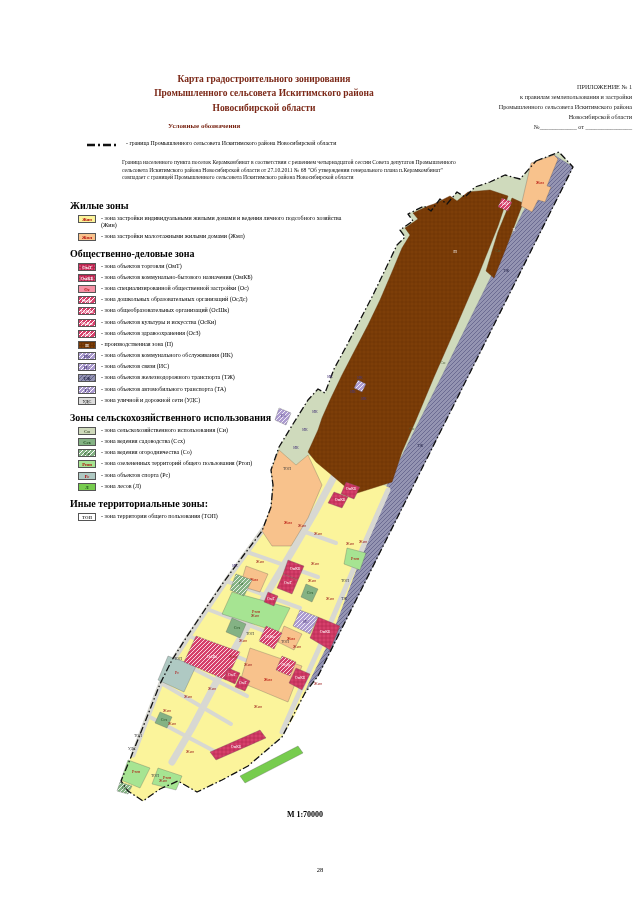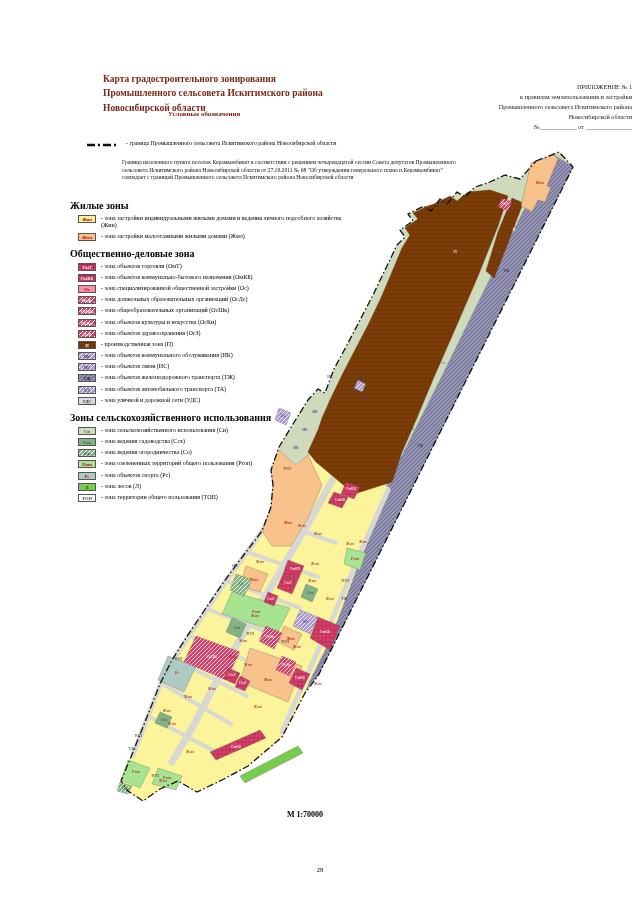--- a/index.html
+++ b/index.html
@@ -4,29 +4,29 @@
 <style>
   html,body { margin:0; padding:0; background:#888; }
   .page {
     position:relative; width:640px; height:905px; margin:0 auto;
     background:#ffffff; overflow:hidden;
     font-family:"Liberation Serif", serif; color:#000;
   }
   #map-svg { position:absolute; left:0; top:0; z-index:1; }
   .hdr-title {
     position:absolute; top:72px; left:103px; width:322px; z-index:2;
-    font-weight:bold; font-size:9.5px; line-height:1.5;
+    text-align:center; font-weight:bold; font-size:9.5px; line-height:1.5;
     color:#7b2817;
   }
   .appendix {
     position:absolute; top:82px; left:388px; width:244px; z-index:2;
     text-align:right; font-size:6.2px; line-height:1.6; color:#1a1a1a;
   }
   .legend-head {
-    position:absolute; top:110px; left:168px; z-index:2;
+    position:absolute; top:122px; left:168px; z-index:2;
     font-size:7px; font-weight:bold; color:#7b2817;
   }
   .boundary-row {
     position:absolute; top:140px; left:86px; width:280px; z-index:2;
     display:flex; gap:6px; font-size:5.8px; line-height:1.25;
   }
   .boundary-sym { flex:none; width:34px; height:8px; margin-top:1px; }
   .boundary-note {
     position:absolute; top:159px; left:122px; width:336px; z-index:2;
     font-size:5.6px; line-height:1.35; color:#111;
@@ -347,20 +347,21 @@
         <div class="lrow">
           <span class="swatch" style="background-color:#afc9c3;color:#b00000;">Рс</span>
           <span class="ldesc">- зона объектов спорта (Рс)</span>
         </div>
         <div class="lrow">
           <span class="swatch" style="background-color:#77cc4e;color:#1a4a1a;">Л</span>
           <span class="ldesc">- зона лесов (Л)</span>
         </div>
       </div>
       <div>
+        <div class="lsec-title">Иные территориальные зоны:</div>
         <div class="lrow">
           <span class="swatch" style="background-color:#ffffff;color:#3d3d3d;">ТОП</span>
           <span class="ldesc">- зона территории общего пользования (ТОП)</span>
         </div>
       </div>
     </div>
 
   <div class="page-num">28</div>
 
 </div>

